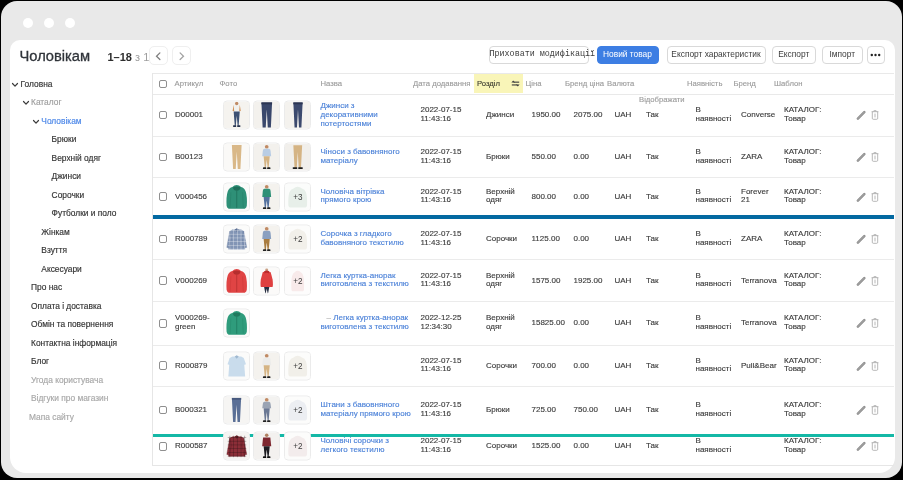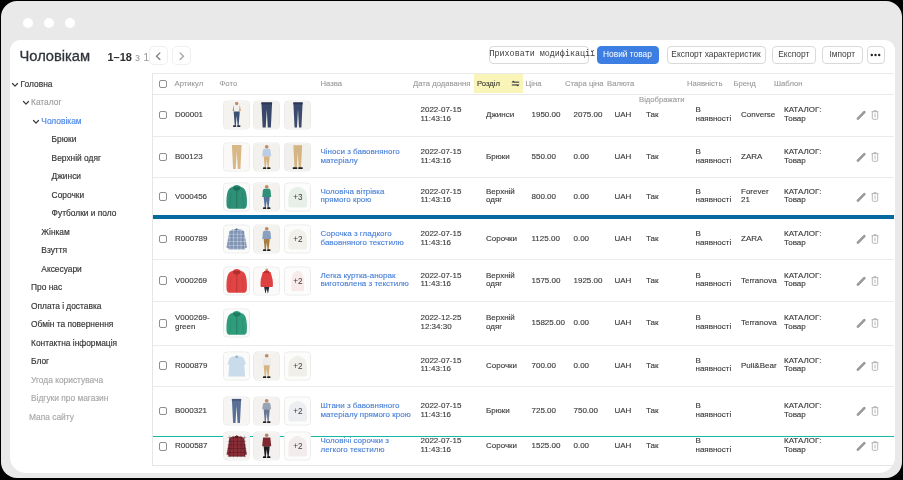--- a/index.html
+++ b/index.html
@@ -108,21 +108,21 @@
   <div class="vline"></div>
   <div class="hline" style="top:72.5px"></div>
   <div class="hline" style="top:94px"></div>
   <div id="yell" class="abs"></div>
 <div class="cb" style="left:158.5px;top:79.5px;position:absolute;margin:0;transform:none"></div>
 <div class="th" style="left:174.5px;top:79px">Артикул</div>
 <div class="th" style="left:219.5px;top:79px">Фото</div>
 <div class="th" style="left:320.5px;top:79px">Назва</div>
 <div class="th" style="left:413px;top:79px">Дата додавання</div>
 <div class="th" style="left:525.5px;top:79px">Ціна</div>
-<div class="th" style="left:565px;top:79px">Стара ціна</div>
+<div class="th" style="left:565px;top:79px">Бренд ціна</div>
 <div class="th" style="left:607px;top:79px">Валюта</div>
 <div class="th" style="left:639px;top:95px">Відображати</div>
 <div class="th" style="left:687px;top:79px">Наявність</div>
 <div class="th" style="left:733.5px;top:79px">Бренд</div>
 <div class="th" style="left:774px;top:79px">Шаблон</div>
 <div class="th" style="left:477px;top:79px;color:#3a3a2e">Розділ</div>
 <svg class="abs" style="left:511px;top:79.5px" width="9" height="7" viewBox="0 0 9 7">
       <path d="M2.2 0.4 L4.0 2.6 L0.4 2.6 Z" fill="#3a3a3a"></path>
       <rect x="2.6" y="1.6" width="5.6" height="1.1" fill="#3a3a3a"></rect>
       <path d="M6.8 6.6 L8.6 4.4 L5.0 4.4 Z" fill="#3a3a3a"></path>
@@ -150,20 +150,21 @@
           <rect x="8" y="1" width="11.5" height="2" fill="#2b3552"></rect>
         </svg>
       </div>
 <div class="ph" style="left:131px">
         <svg viewBox="0 0 27.5 29" preserveAspectRatio="none">
           <rect width="27.5" height="29" fill="#f4f2ee"></rect>
           <path d="M9,1 L19,1 L17.7,28 L15.1,28 L14.0,8.56 L12.9,28 L10.3,28 Z" fill="#3c4a6e"></path>
           <rect x="9" y="1" width="10" height="2" fill="#2b3552"></rect>
         </svg>
       </div>
+<div class="cell name" style="">Джинси з декоративними потертостями</div>
 <div class="cell date">2022-07-15 11:43:16</div>
 <div class="cell razd">Джинси</div>
 <div class="cell price">1950.00</div>
 <div class="cell old">2075.00</div>
 <div class="cell cur">UAH</div>
 <div class="cell vis">Так</div>
 <div class="cell nal">В наявності</div>
 <div class="cell brand">Converse</div>
 <div class="cell tmpl">КАТАЛОГ: Товар</div>
 <svg class="ic icp" width="10" height="11" viewBox="0 0 10 11">
@@ -378,20 +379,21 @@
 <div class="ph" style="left:70px">
         <svg viewBox="0 0 27.5 29" preserveAspectRatio="none">
           <rect width="27.5" height="29" fill="#fbfbfa"></rect>
           <path d="M5,27 Q3,26.5 2.8,24 Q2.2,14 4,8.5 Q5.5,4.5 9,3.8 Q11,1.6 13.7,1.6 Q16.4,1.6 18.4,3.8 Q21.9,4.5 23.4,8.5 Q25.2,14 24.6,24 Q24.4,26.5 22.4,27 Z" fill="#2f9c7c"></path>
           <path d="M9.6,4.4 Q13.7,2.2 17.8,4.4 Q17.2,7.8 13.7,7.8 Q10.2,7.8 9.6,4.4 Z" fill="#1f7a5e"></path>
           <line x1="13.7" y1="7.8" x2="13.7" y2="26.2" stroke="#1f7a5e" stroke-width="0.8"></line>
           <line x1="7.4" y1="9.5" x2="6.6" y2="26" stroke="#1f7a5e" stroke-width="0.5" opacity="0.55"></line>
           <line x1="20" y1="9.5" x2="20.8" y2="26" stroke="#1f7a5e" stroke-width="0.5" opacity="0.55"></line>
         </svg>
       </div>
+<div class="cell name" style="text-indent:6px;width:100px;"><span class="nm6">–</span> Легка куртка-анорак виготовлена з текстилю</div>
 <div class="cell date">2022-12-25 12:34:30</div>
 <div class="cell razd">Верхній одяг</div>
 <div class="cell price">15825.00</div>
 <div class="cell old">0.00</div>
 <div class="cell cur">UAH</div>
 <div class="cell vis">Так</div>
 <div class="cell nal">В наявності</div>
 <div class="cell brand">Terranova</div>
 <div class="cell tmpl">КАТАЛОГ: Товар</div>
 <svg class="ic icp" width="10" height="11" viewBox="0 0 10 11">
@@ -441,21 +443,21 @@
 <div class="cell brand">Pull&amp;Bear</div>
 <div class="cell tmpl">КАТАЛОГ: Товар</div>
 <svg class="ic icp" width="10" height="11" viewBox="0 0 10 11">
         <line x1="1.9" y1="9.1" x2="8.3" y2="2.6" stroke="#8f8f8f" stroke-width="2.5" stroke-linecap="round"></line>
         <line x1="1.9" y1="9.1" x2="8.3" y2="2.6" stroke="#b5b5b5" stroke-width="0.7" stroke-linecap="round"></line>
       </svg>
 <svg class="ic ict" width="8" height="10" viewBox="0 0 8 10">
         <path d="M2.9 1.7 L2.9 0.7 L5.1 0.7 L5.1 1.7 M0.6 1.7 L7.4 1.7 M1.3 1.7 L1.3 8.3 Q1.3 9.3 2.3 9.3 L5.7 9.3 Q6.7 9.3 6.7 8.3 L6.7 1.7 M4.0 3.6 L4.0 7.4" stroke="#a5a5a5" stroke-width="0.8" fill="none"></path>
       </svg>
     </div>
-<div class="row" style="top:386.5px;height:50px;border-bottom:1px solid #14b8a6;">
+<div class="row" style="top:386.5px;height:50px;border-bottom:3px solid #14b8a6;">
       <span class="cb"></span>
 <div class="cell art">B000321</div>
 <div class="ph" style="left:70px">
         <svg viewBox="0 0 27.5 29" preserveAspectRatio="none">
           <rect width="27.5" height="29" fill="#f6f5f3"></rect>
           <path d="M8.5,1.5 L18.5,1.5 L17.2,27.5 L14.6,27.5 L13.5,8.780000000000001 L12.4,27.5 L9.8,27.5 Z" fill="#5a6f96"></path>
           <rect x="8.5" y="1.5" width="10" height="2" fill="#47597e"></rect>
         </svg>
       </div>
 <div class="ph" style="left:100px">

